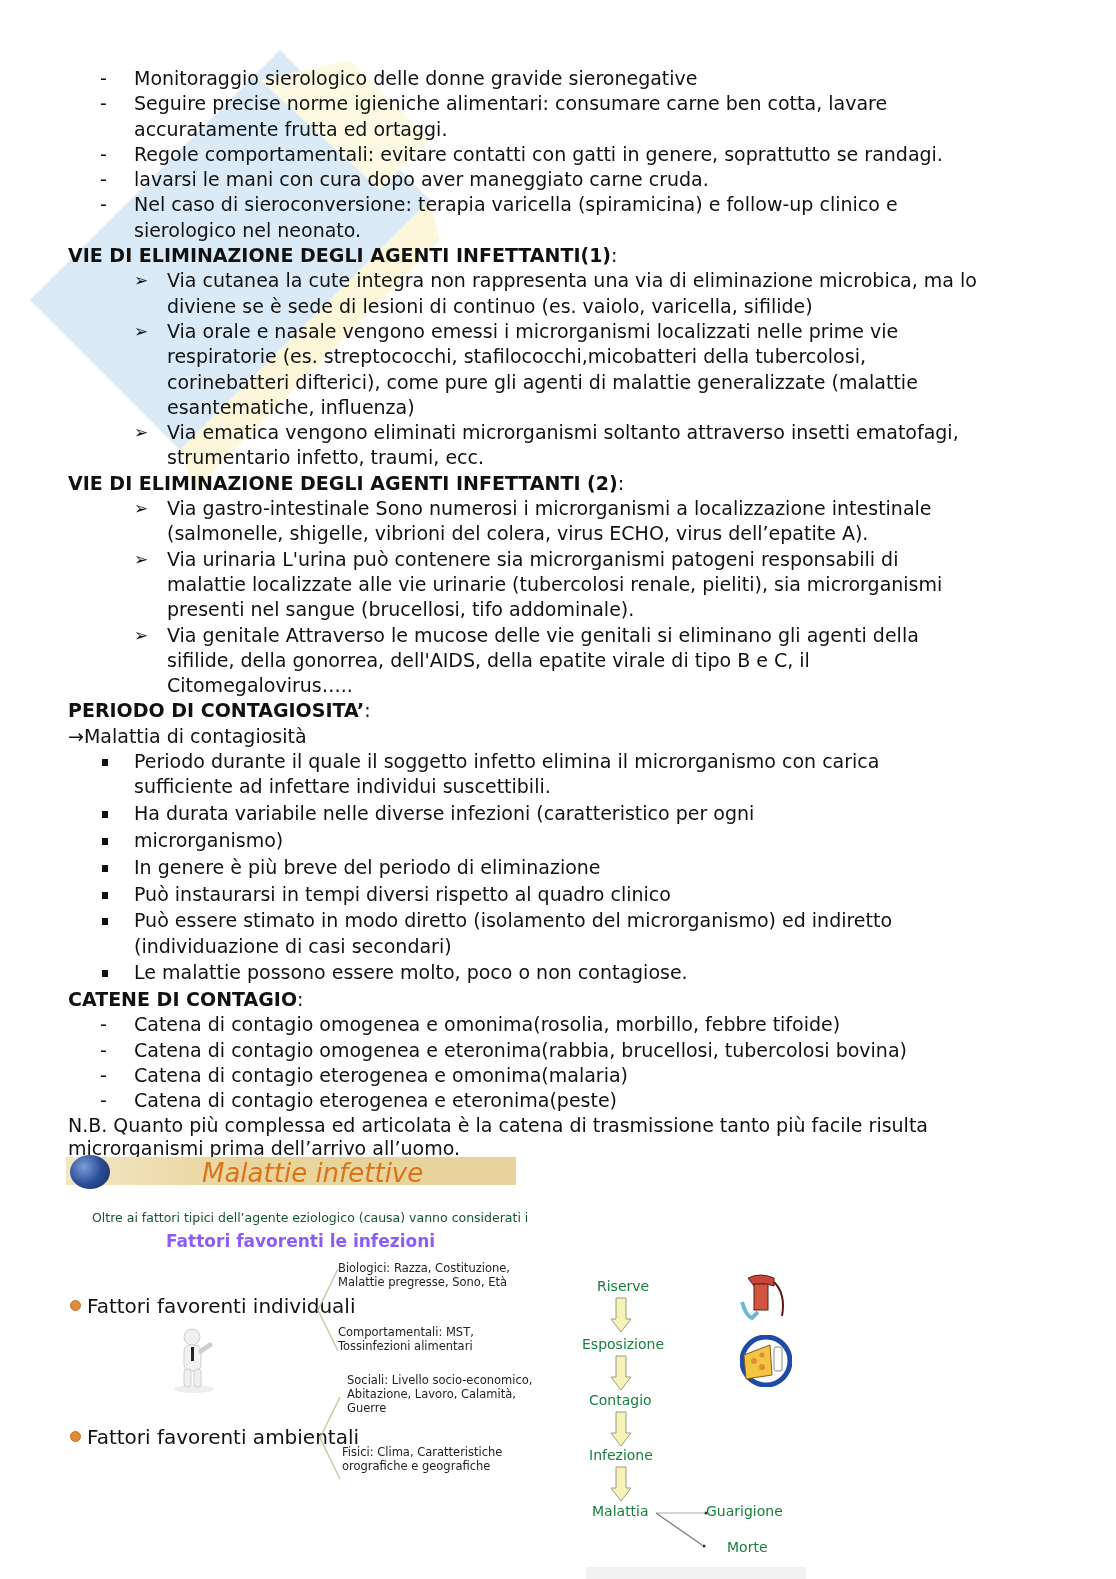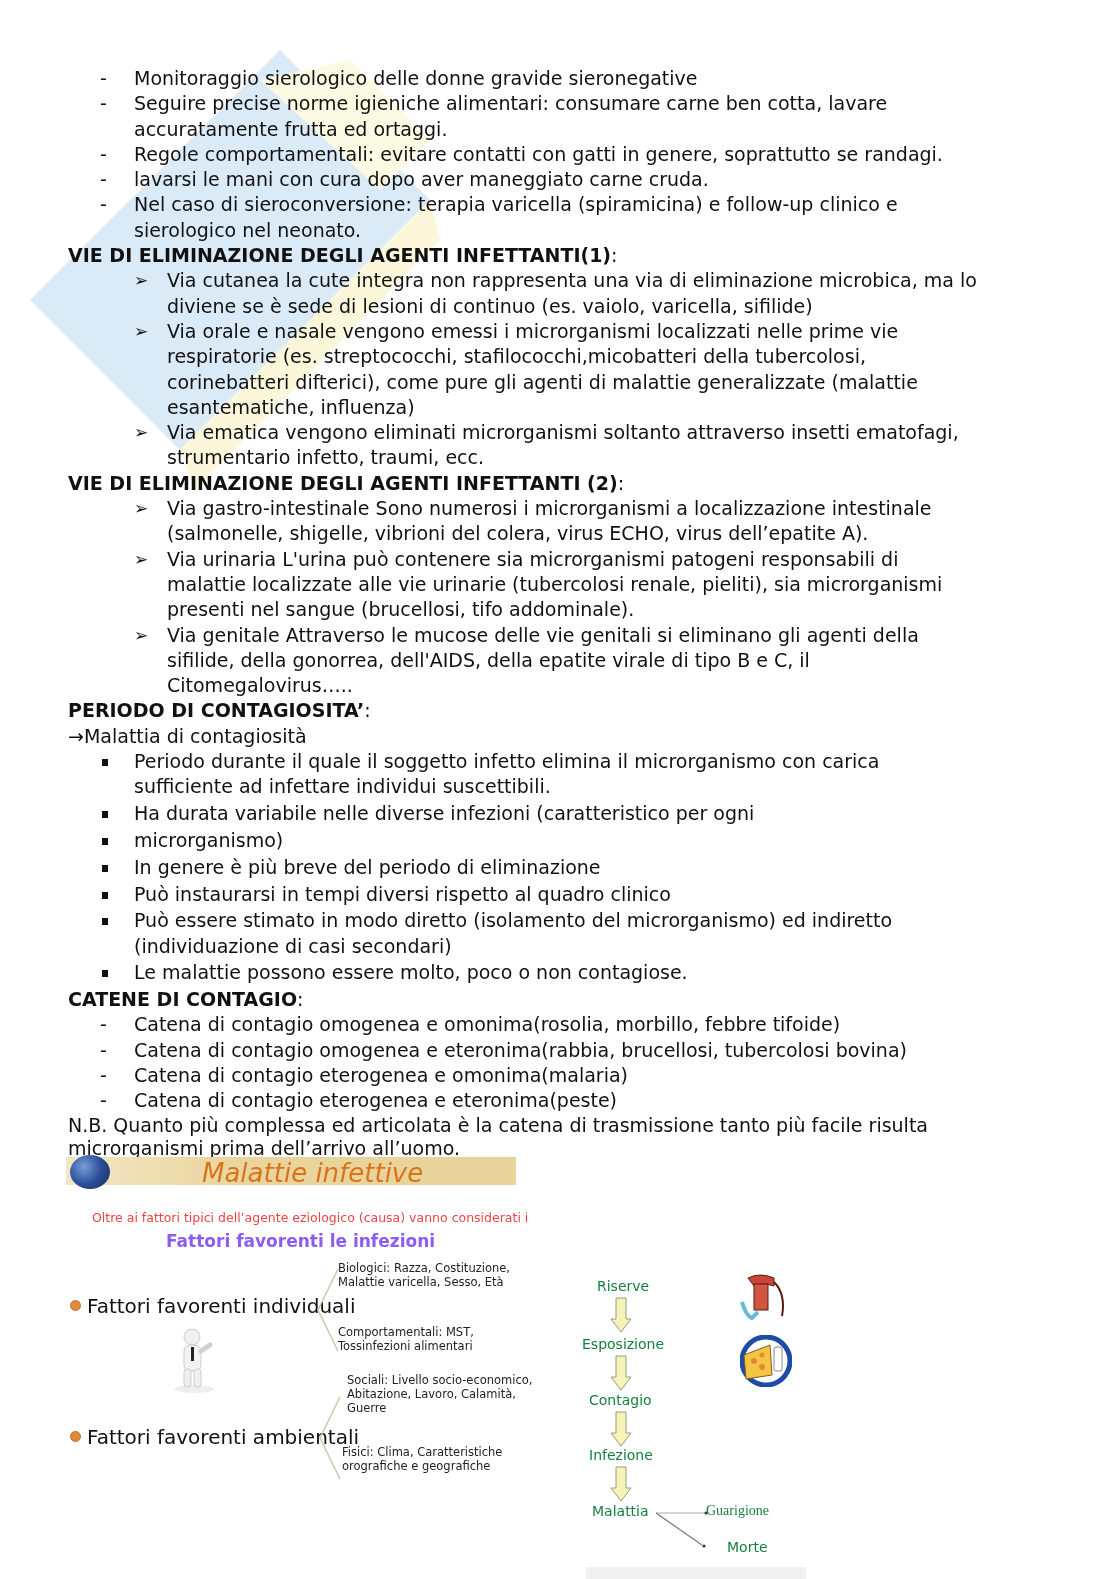--- a/index.html
+++ b/index.html
@@ -22,21 +22,21 @@
   .heading { font-size: 19px; line-height: 25.3px; font-weight: bold; }
   .heading .colon { font-weight: normal; }
   .note { font-size: 19px; line-height: 23px; }
 
   .slide { position: absolute; left: 66px; top: 1157px; width: 740px; height: 422px; font-family: "DejaVu Sans", sans-serif; }
   .banner { position: absolute; left: 0; top: 0; width: 450px; height: 28px;
     background: linear-gradient(90deg, #f2e6c4 0%, #e9d49c 40%, #e8d49a 100%); }
   .globe { position: absolute; left: 4px; top: -2px; width: 40px; height: 34px; border-radius: 50%;
     background: radial-gradient(circle at 35% 35%, #7a9ed8 0%, #2c4f9a 50%, #162a55 100%); }
   .banner-title { position: absolute; left: 136px; top: 1px; font-size: 26px; font-style: italic; color: #d9741a; letter-spacing: 0px; }
-  .subtitle { position: absolute; left: 26px; top: 53px; font-size: 12.5px; color: #ef4444; }
+  .subtitle { position: absolute; left: 26px; top: 53px; font-size: 12.5px; color: #14532d; }
   .slide-h { position: absolute; left: 100px; top: 74px; font-size: 17px; font-weight: bold; color: #8b5cf6; }
   .factor { position: absolute; font-size: 20px; color: #111; }
   .factor .dot { display: inline-block; width: 9px; height: 9px; border-radius: 50%; background: #e08a3a; margin-right: 6px; vertical-align: 2px; border: 1px solid #c9702a; }
   .sub { position: absolute; font-size: 11.5px; line-height: 14px; color: #222; }
   .brace { position: absolute; }
   .person { position: absolute; left: 104px; top: 170px; width: 50px; height: 80px; }
   .flow-label { position: absolute; font-size: 14px; color: #15803d; }
   .flow-arrow { position: absolute; width: 22px; height: 36px; }
   .pic { position: absolute; }
   .shadow-bar { position: absolute; left: 520px; top: 410px; width: 220px; height: 12px; background: #f1f1f1; }
@@ -188,21 +188,21 @@
   <div class="slide-h">Fattori favorenti le infezioni</div>
 
   <div class="factor" style="left:4px; top:137px;">
     <span class="dot"></span><span>Fattori favorenti individuali</span>
   </div>
   <svg class="brace" style="left:246px; top:108px;" width="30" height="90">
     <path d="M26,4 L6,45 L26,86" stroke="#c9c9a8" stroke-width="1.5" fill="none"></path>
   </svg>
   <div class="sub" style="left:272px; top:104px;">
     <div>Biologici:  Razza, Costituzione,</div>
-    <div>Malattie varicella, Sesso, Età</div>
+    <div>Malattie pregresse, Sono, Età</div>
   </div>
   <div class="sub" style="left:272px; top:168px;">
     <div>Comportamentali: MST,</div>
     <div>Tossinfezioni alimentari</div>
   </div>
 
   <svg class="person" viewBox="0 0 50 80">
     <ellipse cx="24" cy="62" rx="20" ry="4" fill="#eeeeee"></ellipse>
     <circle cx="22" cy="10" r="8" fill="#f0f0f0" stroke="#cfcfcf"></circle>
     <rect x="14" y="18" width="17" height="26" rx="6" fill="#f2f2f2" stroke="#cfcfcf"></rect>
@@ -244,21 +244,21 @@
   <svg class="flow-arrow" style="left:544px; top:309px;" viewBox="0 0 22 36">
     <path d="M6,1 H16 V22 H21 L11,35 L1,22 H6 Z" fill="#f5f3b8" stroke="#9a9a80" stroke-width="1"></path>
   </svg>
   <div class="flow-label" style="left:526px; top:346px;">Malattia</div>
   <svg class="brace" style="left:590px; top:352px;" width="60" height="40">
     <path d="M0,4 L48,4" stroke="#aaaaaa" stroke-width="1.2"></path>
     <circle cx="50" cy="4" r="1.6" fill="#333"></circle>
     <path d="M0,4 L46,36" stroke="#777" stroke-width="1.2"></path>
     <circle cx="48" cy="37" r="1.6" fill="#333"></circle>
   </svg>
-  <div class="flow-label" style="left:640px; top:346px;font-family:Liberation Serif, serif;">Guarigione</div>
+  <div class="flow-label" style="left:640px; top:346px;">Guarigione</div>
   <div class="flow-label" style="left:640px; top:382px;margin-left:21px;">Morte</div>
 
   <svg class="pic" style="left:674px; top:115px;" width="48" height="52" viewBox="0 0 48 52">
     <path d="M8,6 Q20,0 34,6 L34,14 Q22,10 14,14 Z" fill="#c8453a" stroke="#5a1a12"></path>
     <rect x="14" y="12" width="14" height="26" fill="#d2553f" stroke="#5a1a12"></rect>
     <path d="M2,30 Q6,44 12,46 L18,40" stroke="#6ab8d8" stroke-width="4" fill="none"></path>
     <path d="M34,10 Q46,22 42,44" stroke="#5a1a12" stroke-width="2" fill="none"></path>
   </svg>
   <svg class="pic" style="left:674px; top:178px;" width="52" height="52" viewBox="0 0 52 52">
     <circle cx="26" cy="26" r="24" fill="#ffffff" stroke="#1e4aa8" stroke-width="5"></circle>

